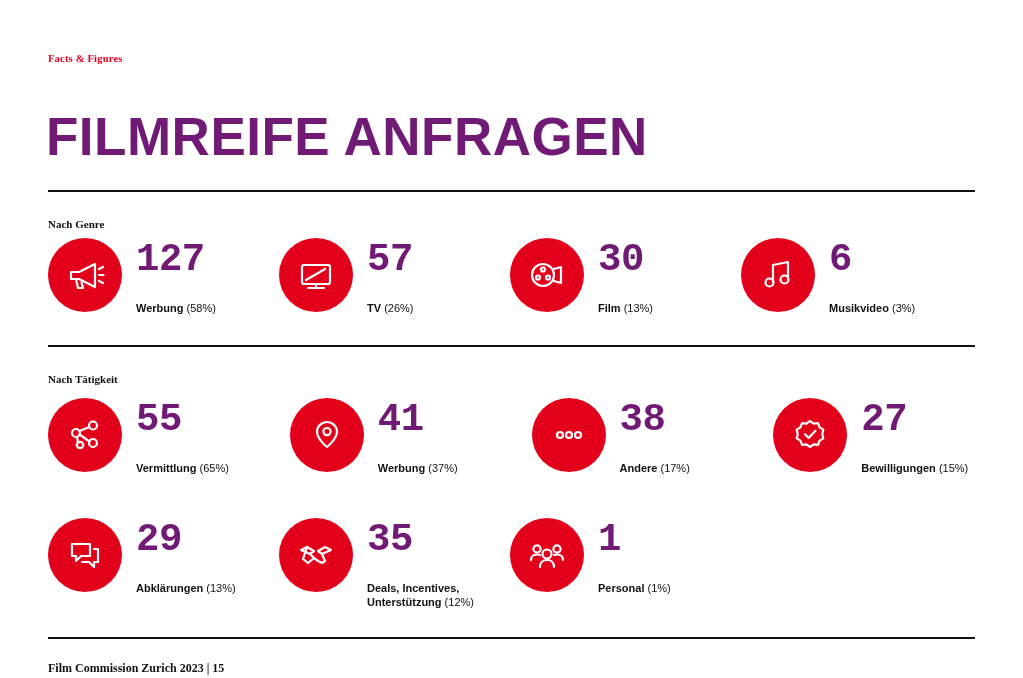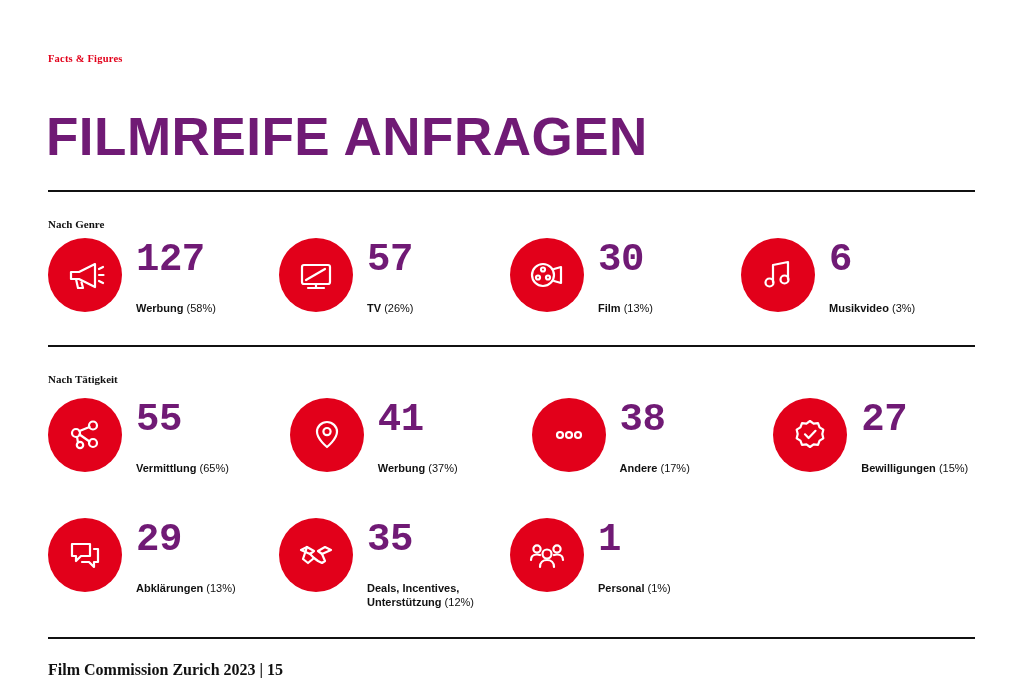--- a/index.html
+++ b/index.html
@@ -115,21 +115,21 @@
   }
   .cell-caption .pct {
     font-weight: normal;
   }
   .footer {
     position: absolute;
     left: 48px;
     top: 661px;
     font-family: "Liberation Serif", serif;
     font-weight: bold;
-    font-size: 16px;
+    font-size: 12px;
     color: #111111;
   }
 </style>
 </head>
 <body>
 
 <div class="page">
 
   <div class="eyebrow">Facts &amp; Figures</div>
   <h1 class="title">FILMREIFE ANFRAGEN</h1>

